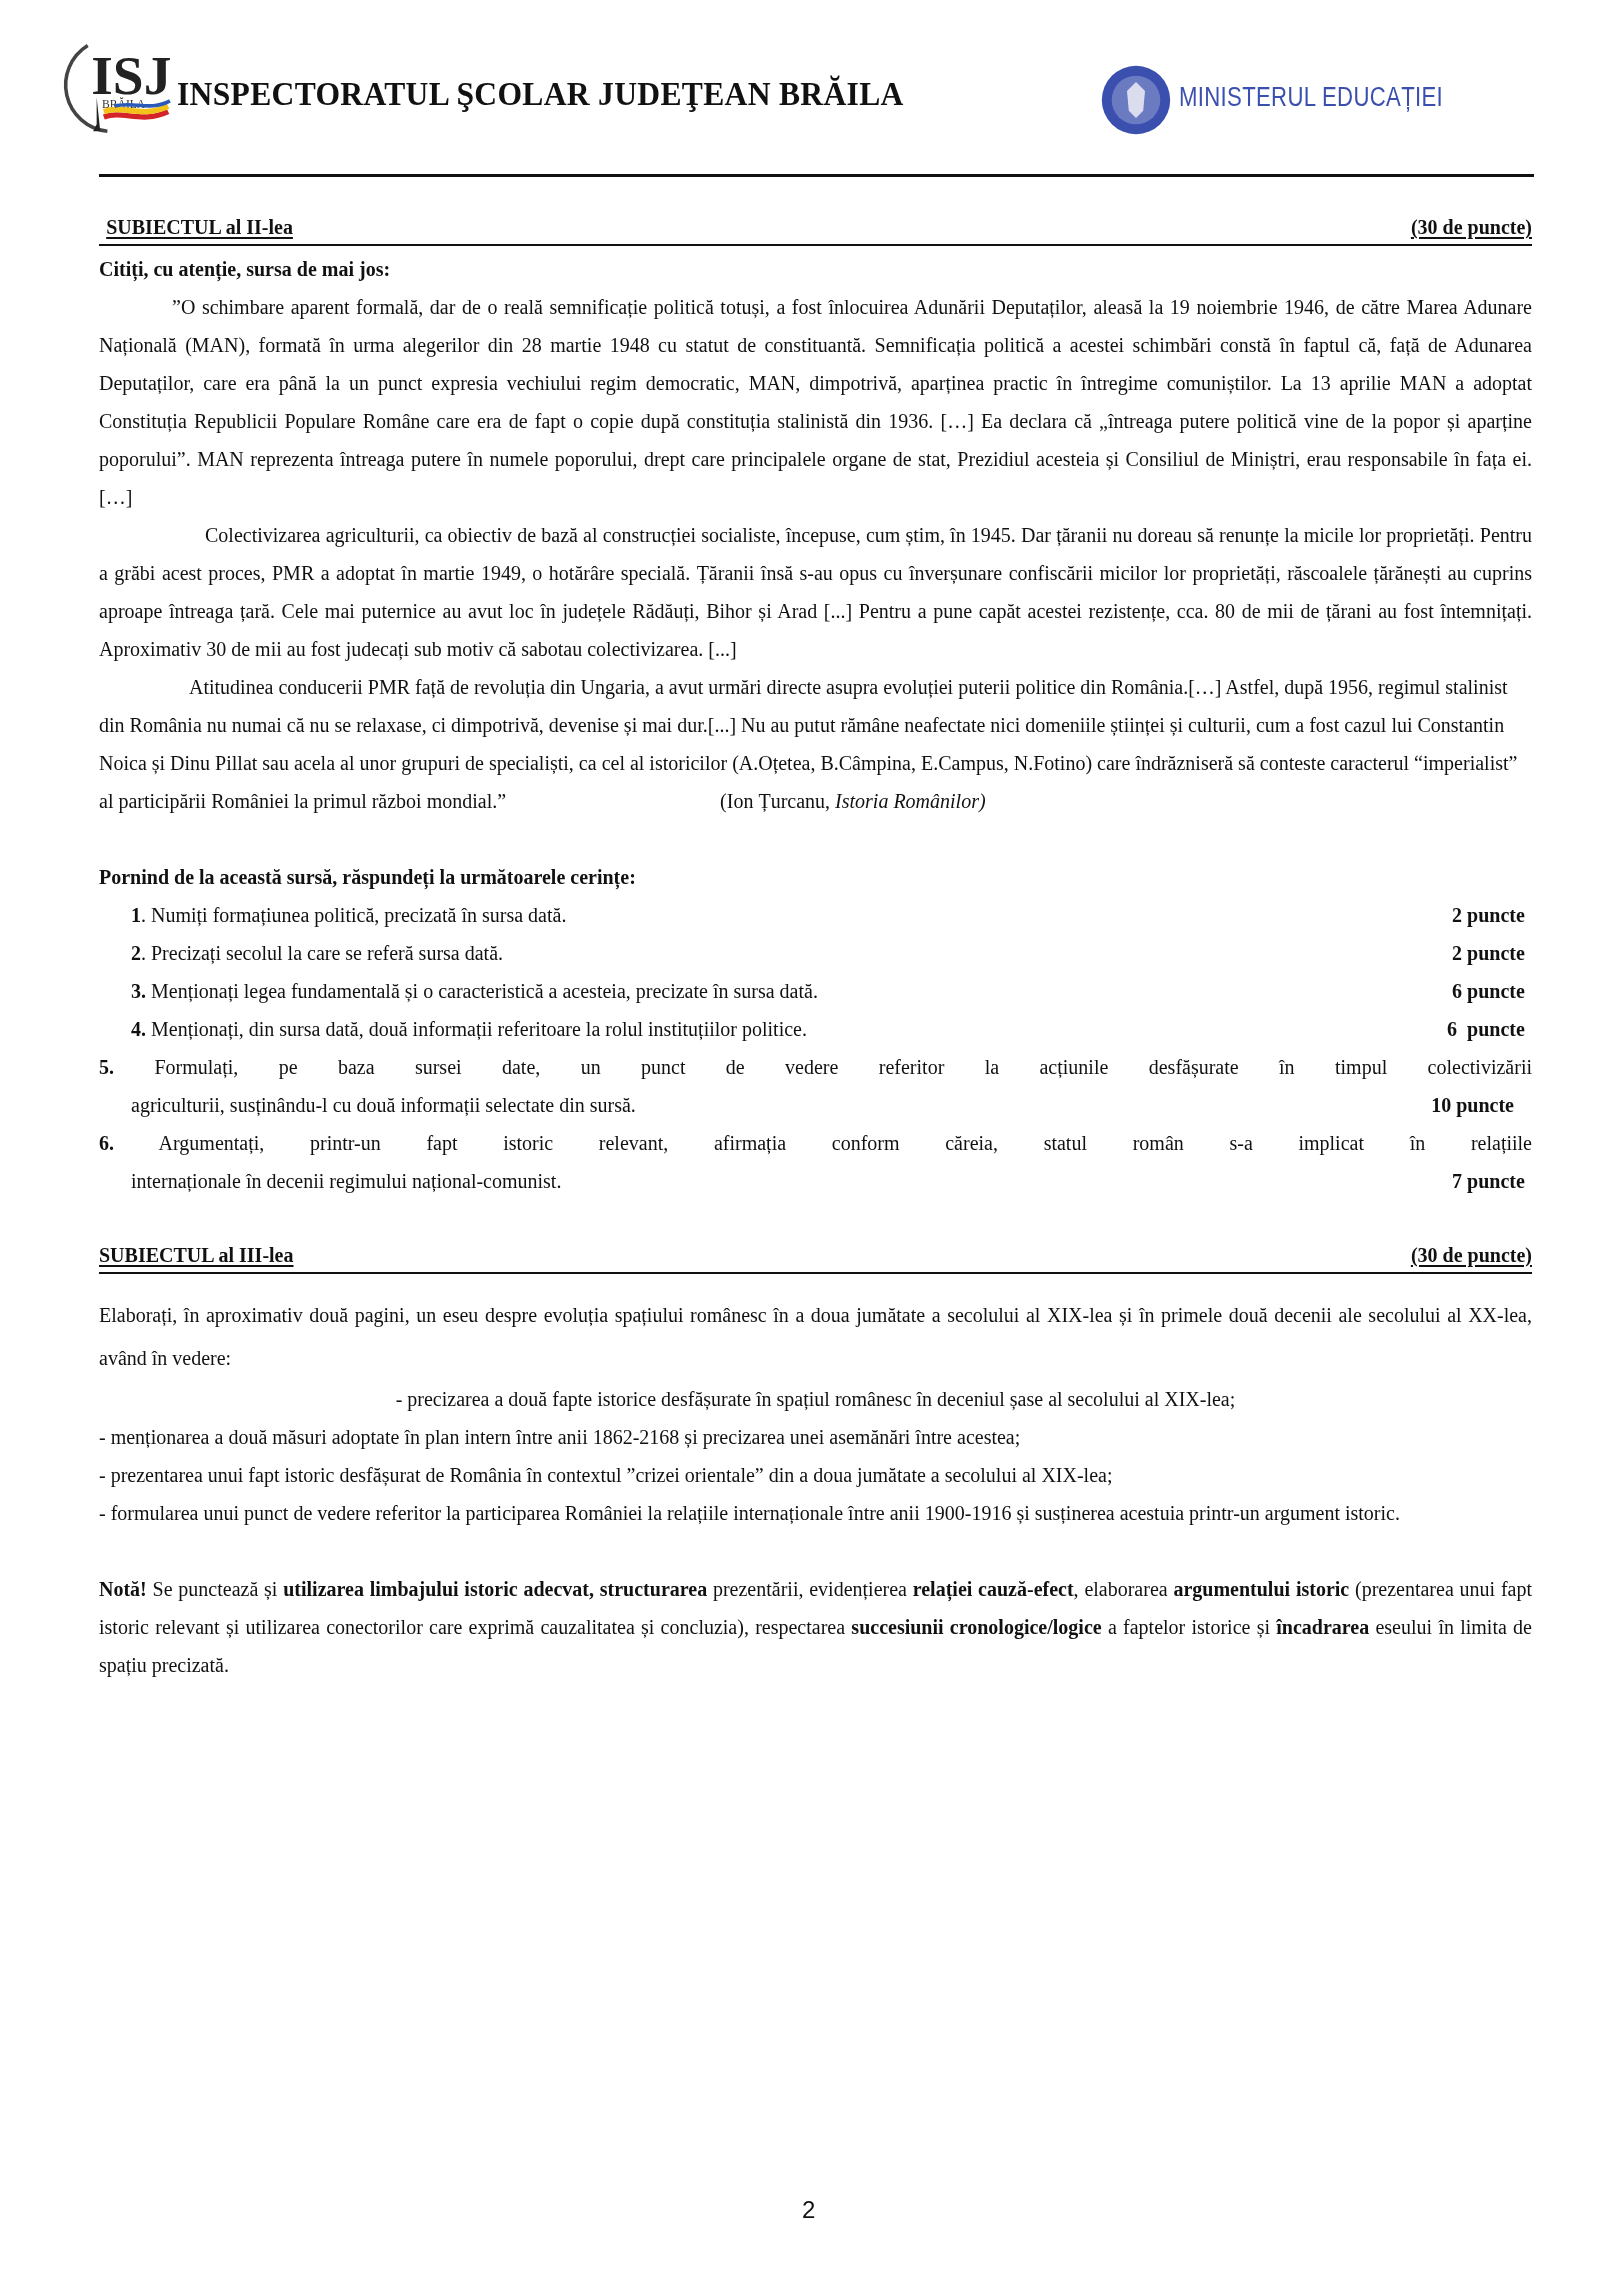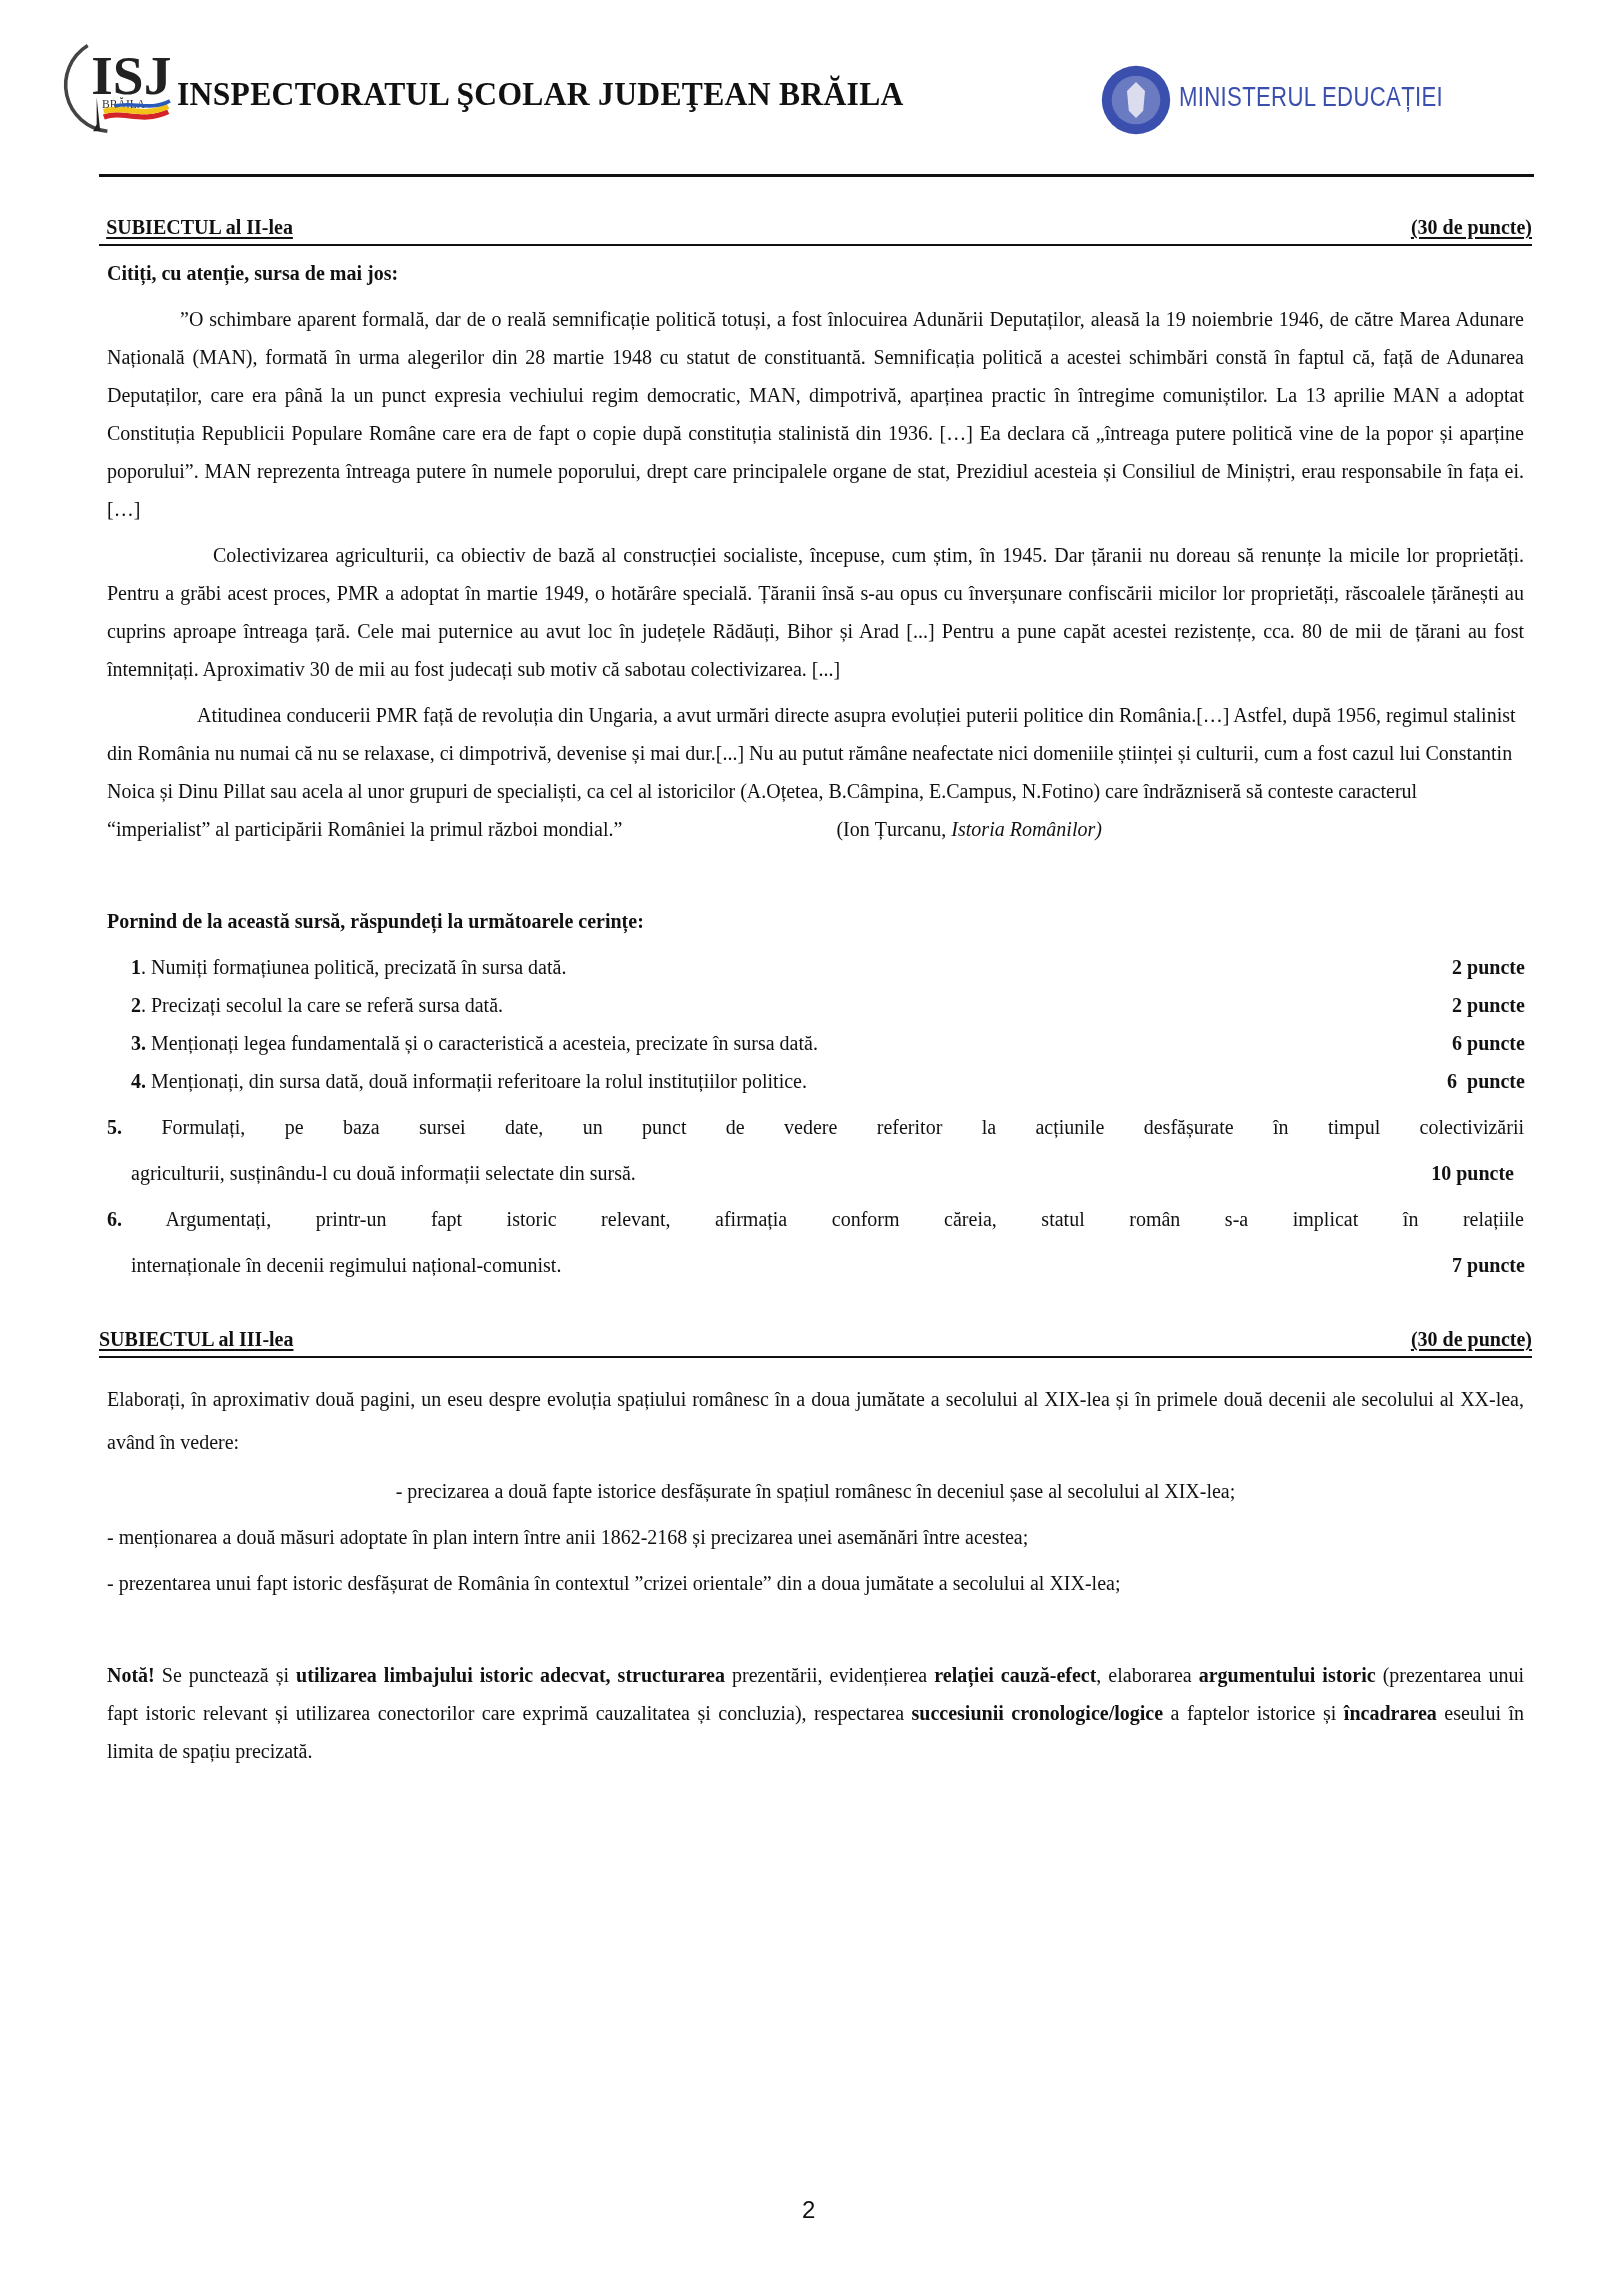--- a/index.html
+++ b/index.html
@@ -12,21 +12,21 @@
   .min-logo { position:absolute; left:1100px; top:64px; width:72px; height:72px; }
   .min-title { position:absolute; left:1179px; top:82px; font-family:"Liberation Sans", sans-serif;
                font-size:27px; color:#3a4fae; letter-spacing:0.4px; white-space:nowrap; transform:scaleX(0.82); transform-origin:left; }
   .header-rule { position:absolute; left:99px; top:174px; width:1435px; height:2.7px; background:#111; }
 
   .content { position:absolute; left:99px; top:210px; width:1433px; font-size:20px; line-height:38px; }
   .sec-head { display:flex; justify-content:space-between; font-weight:bold; border-bottom:2.7px solid #111;
               line-height:34px; padding-bottom:0; margin-bottom:3.6px; }
   .sec-head .u { text-decoration:underline; text-underline-offset:2.7px; }
   .sec-head .left { padding-left:7.2px; }
-  p { margin:8px; text-align:justify; }
+  p { margin:0; text-align:justify; }
   .bold { font-weight:bold; }
   .ind1 { text-indent:73px; }
   .ind2 { text-indent:106px; }
   .ind3 { text-indent:90px; }
   .cite { display:inline-block; margin-left:124px; }
   .gap { height:38px; }
   .req { display:flex; justify-content:space-between;margin-left:32px; }
   .req .pts { font-weight:bold; white-space:nowrap; padding-right:7.2px; }
   .pagenum { position:absolute; left:802px; top:2196px; font-family:"Liberation Sans", sans-serif; font-size:24px; }
   i { font-style:italic; }
@@ -101,19 +101,20 @@
 
   <div class="gap"></div>
   <div class="sec-head" style="margin-bottom:20px;align-items:flex-end;">
     <span class="u">SUBIECTUL al III-lea</span>
     <span class="u">(30 de puncte)</span>
   </div>
   <p style="line-height:43px;">Elaborați, în aproximativ două pagini, un eseu despre evoluția spațiului românesc în a doua jumătate a secolului al XIX-lea și în primele două decenii ale secolului al XX-lea, având în vedere:</p>
   <p style="text-align:center;">- precizarea a două fapte istorice desfășurate în spațiul românesc în deceniul șase al secolului al XIX-lea;</p>
   <p>-  menționarea a două măsuri adoptate în plan intern între anii 1862-2168 și precizarea unei asemănări între acestea;</p>
   <p>- prezentarea unui fapt istoric desfășurat de România în contextul ”crizei orientale” din a doua jumătate a secolului al XIX-lea;</p>
+  <p>- formularea unui punct de vedere referitor la participarea României la relațiile internaționale între anii 1900-1916 și susținerea acestuia printr-un argument istoric.</p>
 
   <div class="gap"></div>
   <p><b>Notă!</b><span> Se punctează și </span><b>utilizarea limbajului istoric adecvat, structurarea</b><span> prezentării, evidențierea </span><b>relației cauză-efect</b><span>, elaborarea </span><b>argumentului istoric</b><span> (prezentarea unui fapt istoric relevant și utilizarea conectorilor care exprimă cauzalitatea și concluzia), respectarea </span><b>succesiunii cronologice/logice</b><span> a faptelor istorice și </span><b>încadrarea</b><span> eseului în limita de spațiu precizată.</span></p>
 </div>
 
 <div class="pagenum">2</div>
 
 
 </body></html>

